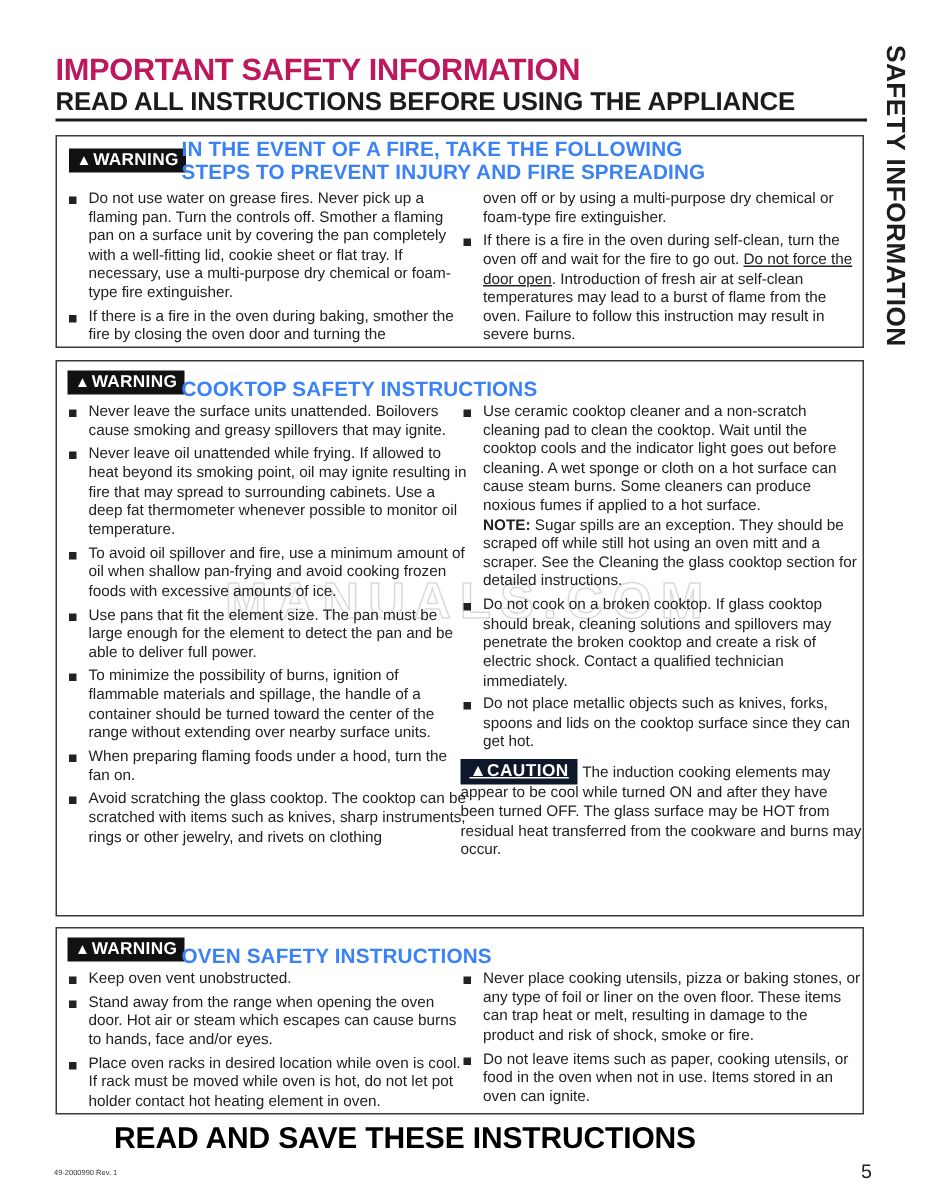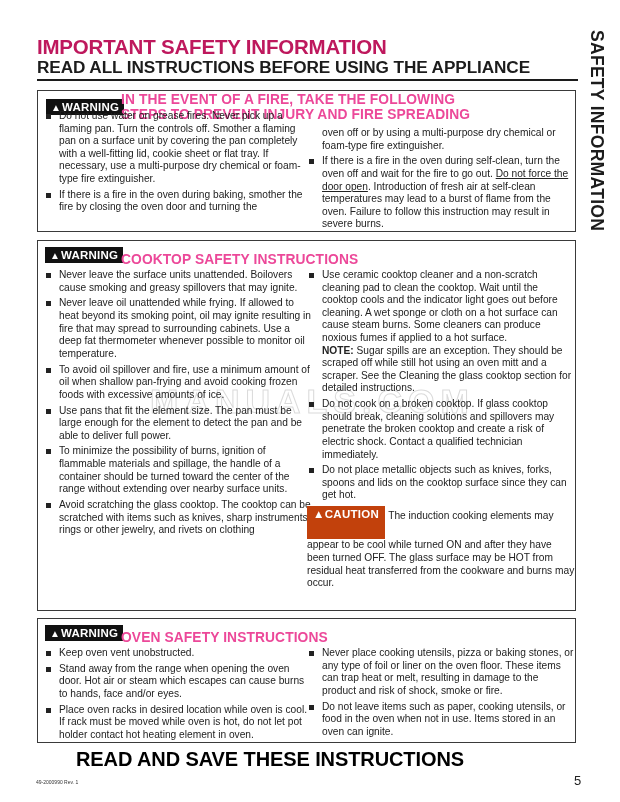--- a/index.html
+++ b/index.html
@@ -8,29 +8,29 @@
   .title2 { position:absolute; left:37px; top:57px; font-size:17.2px; font-weight:bold; letter-spacing:-0.1px; line-height:20px; color:#1c1c1c; }
   .title-rule { position:absolute; left:37px; top:79px; width:541px; height:2px; background:#1c1c1c; }
   .side-tab { position:absolute; left:578px; top:30px; width:36px; height:240px; }
   .side-tab span { position:absolute; left:29px; top:0; transform-origin:0 0; transform:rotate(90deg); font-size:17.5px; font-weight:bold; white-space:nowrap; letter-spacing:0.3px; color:#1c1c1c; }
   .box { position:absolute; left:37px; width:539px; border:1px solid #3a3a3a; box-sizing:border-box;padding-left:44px; }
   .box1 { top:90px; height:142px; }
   .box2 { top:240px; height:371px; }
   .box3 { top:618px; height:125px; }
   .badge { position:absolute; background:#111; color:#fff; font-weight:bold; font-size:11.5px; padding:0 5px; height:16px; line-height:16px; letter-spacing:0.2px; }
   .badge .tri { font-size:10px; margin-right:1px; }
-  .box-head { position:absolute; font-weight:bold; font-size:13.8px; line-height:16px; color:#ec4899; letter-spacing:0.1px; }
+  .box-head { position:absolute; font-weight:bold; font-size:13.8px; line-height:16px; color:#3b82f6; letter-spacing:0.1px; }
   .col { position:absolute; font-size:10.2px; line-height:12.6px; color:#222; }
   ul.bul { list-style:none; margin:0; padding:0; }
   ul.bul li { position:relative; padding-left:15px; margin-bottom:3.2px; }
   ul.bul li::before { content:""; position:absolute; left:2px; top:4px; width:5px; height:5px; background:#222; }
   ul.bul li.cont::before { display:none; }
   .u { text-decoration:underline; }
   .caution-wrap { position:relative; font-size:10.2px; line-height:12.8px; color:#222; }
-  .caution-badge { display:inline-block; background:#c2410c; color:#fff; font-weight:bold; font-size:11.5px; padding:0 6px; height:33px; line-height:17px; letter-spacing:0.3px; margin-right:3px; vertical-align:1px; }
+  .caution-badge { display:inline-block; background:#0f172a; color:#fff; font-weight:bold; font-size:11.5px; padding:0 6px; height:17px; line-height:17px; letter-spacing:0.3px; margin-right:3px; vertical-align:1px;text-decoration:underline; }
   .footer-title { position:absolute; left:0; width:540px; top:748px; text-align:center; font-size:20px; font-weight:bold; color:#000000; letter-spacing:-0.1px; }
   .docnum { position:absolute; left:36px; top:779px; font-size:5px; color:#333; }
   .pagenum { position:absolute; left:574px; top:773px; font-size:13px; color:#222; }
   .watermark { position:absolute; left:150px; top:382px; font-size:34px; font-weight:bold; color:transparent; -webkit-text-stroke:1px rgba(150,150,150,0.35); letter-spacing:6px; pointer-events:none; }
 </style>
 </head>
 <body>
 
 <div class="title1">IMPORTANT SAFETY INFORMATION</div>
 <div class="title2">READ ALL INSTRUCTIONS BEFORE USING THE APPLIANCE</div>
@@ -41,21 +41,21 @@
 </div>
 
 <div class="watermark">MANUALS.COM</div>
 
 <div class="box box1">
   <div class="badge" style="left:8px; top:8px;">
     <span class="tri">▲</span><span>WARNING</span>
   </div>
   <div class="box-head" style="left:83px; top:1px;">IN THE EVENT OF A FIRE, TAKE THE FOLLOWING</div>
   <div class="box-head" style="left:83px; top:16px;">STEPS TO PREVENT INJURY AND FIRE SPREADING</div>
-  <div class="col" style="left:6px; top:19px; width:268px;">
+  <div class="col" style="left:6px; top:36px; width:268px;">
     <ul class="bul">
       <li>Do not use water on grease fires. Never pick up a flaming pan. Turn the controls off. Smother a flaming pan on a surface unit by covering the pan completely with a well-fitting lid, cookie sheet or flat tray. If necessary, use a multi-purpose dry chemical or foam-type fire extinguisher.</li>
       <li>If there is a fire in the oven during baking, smother the fire by closing the oven door and turning the</li>
     </ul>
   </div>
   <div class="col" style="left:269px; top:36px; width:266px;">
     <ul class="bul">
       <li class="cont">oven off or by using a multi-purpose dry chemical or foam-type fire extinguisher.</li>
       <li><span>If there is a fire in the oven during self-clean, turn the oven off and wait for the fire to go out. </span><span class="u">Do not force the door open</span><span>. Introduction of fresh air at self-clean temperatures may lead to a burst of flame from the oven. Failure to follow this instruction may result in severe burns.</span></li>
     </ul>
@@ -67,20 +67,21 @@
     <span class="tri">▲</span><span>WARNING</span>
   </div>
   <div class="box-head" style="left:83px; top:11px;">COOKTOP SAFETY INSTRUCTIONS</div>
   <div class="col" style="left:6px; top:28px; width:270px;">
     <ul class="bul">
       <li>Never leave the surface units unattended. Boilovers cause smoking and greasy spillovers that may ignite.</li>
       <li>Never leave oil unattended while frying. If allowed to heat beyond its smoking point, oil may ignite resulting in fire that may spread to surrounding cabinets. Use a deep fat thermometer whenever possible to monitor oil temperature.</li>
       <li>To avoid oil spillover and fire, use a minimum amount of oil when shallow pan-frying and avoid cooking frozen foods with excessive amounts of ice.</li>
       <li>Use pans that fit the element size. The pan must be large enough for the element to detect the pan and be able to deliver full power.</li>
       <li>To minimize the possibility of burns, ignition of flammable materials and spillage, the handle of a container should be turned toward the center of the range without extending over nearby surface units.</li>
+      <li>When preparing flaming foods under a hood, turn the fan on.</li>
       <li>Avoid scratching the glass cooktop. The cooktop can be scratched with items such as knives, sharp instruments, rings or other jewelry, and rivets on clothing</li>
     </ul>
   </div>
   <div class="col" style="left:269px; top:28px; width:268px;">
     <ul class="bul">
       <li><span>Use ceramic cooktop cleaner and a non-scratch cleaning pad to clean the cooktop. Wait until the cooktop cools and the indicator light goes out before cleaning. A wet sponge or cloth on a hot surface can cause steam burns. Some cleaners can produce noxious fumes if applied to a hot surface.</span><br><b>NOTE:</b><span> Sugar spills are an exception. They should be scraped off while still hot using an oven mitt and a scraper. See the Cleaning the glass cooktop section for detailed instructions.</span></li>
       <li>Do not cook on a broken cooktop. If glass cooktop should break, cleaning solutions and spillovers may penetrate the broken cooktop and create a risk of electric shock. Contact a qualified technician immediately.</li>
       <li>Do not place metallic objects such as knives, forks, spoons and lids on the cooktop surface since they can get hot.</li>
     </ul>
     <div class="caution-wrap" style="margin-top:4px;">

